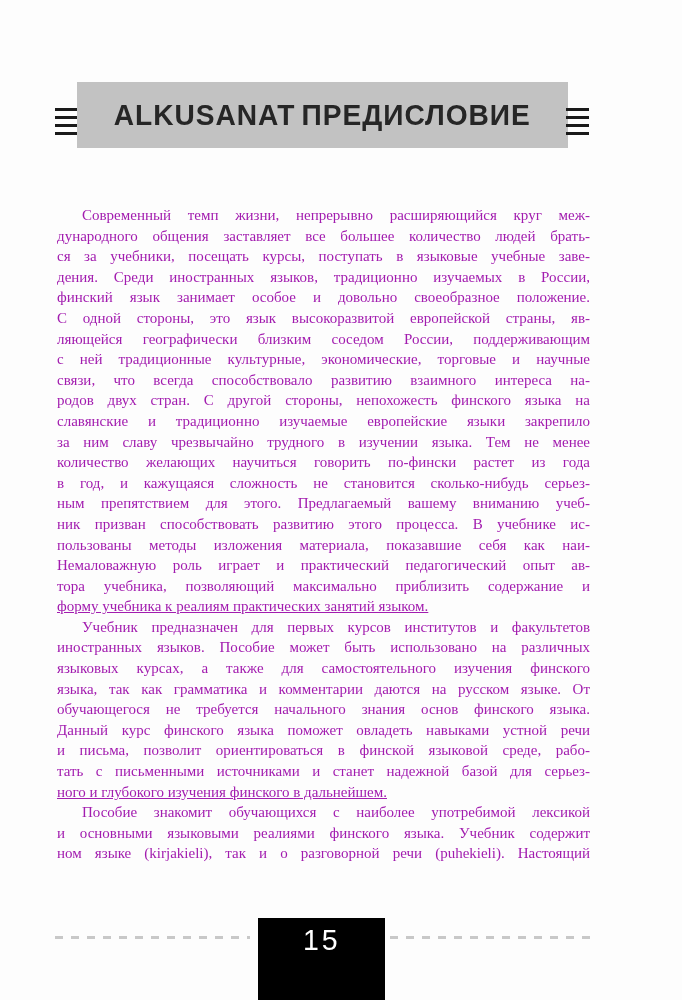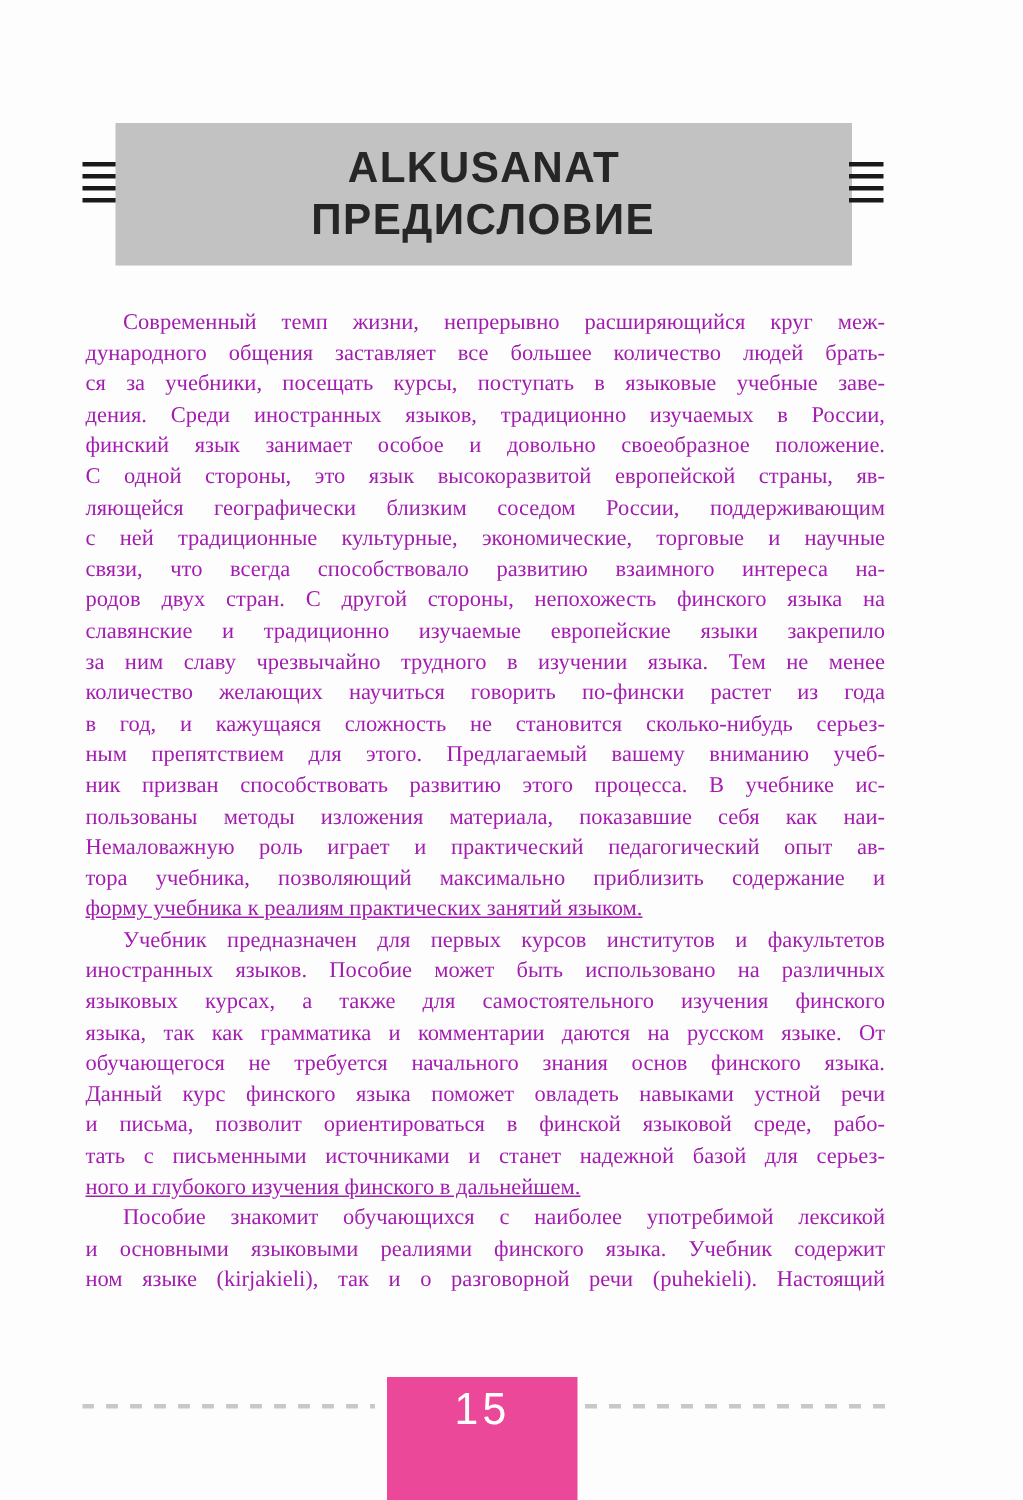--- a/index.html
+++ b/index.html
@@ -10,24 +10,24 @@
     height: 1000px;
     background: #fdfdfd;
     overflow: hidden;
     font-family: "Liberation Serif", serif;
   }
 
   
   .banner-box {
     position: absolute;
     left: 77px; top: 82px;
-    width: 491px; height: 95px;
+    width: 491px; height: 66px;
     background: #c2c2c2;
     display: flex;
-    flex-direction: column;
+    flex-direction: row;
     align-items: center;
     justify-content: center;
     text-align: center;
   }
   .banner-line {
     font-family: "Liberation Sans", sans-serif;
     font-weight: 600;
     font-size: 29px;
     line-height: 35px;
     letter-spacing: 1px;
@@ -73,21 +73,21 @@
     top: 936px;
     height: 3px;
     background: repeating-linear-gradient(90deg, #c8c8c8 0 8px, transparent 8px 16px);
   }
   .dash-rule.left  { left: 55px;  width: 195px; }
   .dash-rule.right { left: 390px; width: 200px; }
   .page-num-box {
     position: absolute;
     left: 258px; top: 918px;
     width: 127px; height: 82px;
-    background: #ec4899;
+    background: #000000;
     display: flex;
     justify-content: center;
     align-items: flex-start;
     padding-top: 4px;
     box-sizing: border-box;
   }
   .page-num {
     font-family: "Liberation Sans", sans-serif;
     font-weight: 400;
     font-size: 30px;

